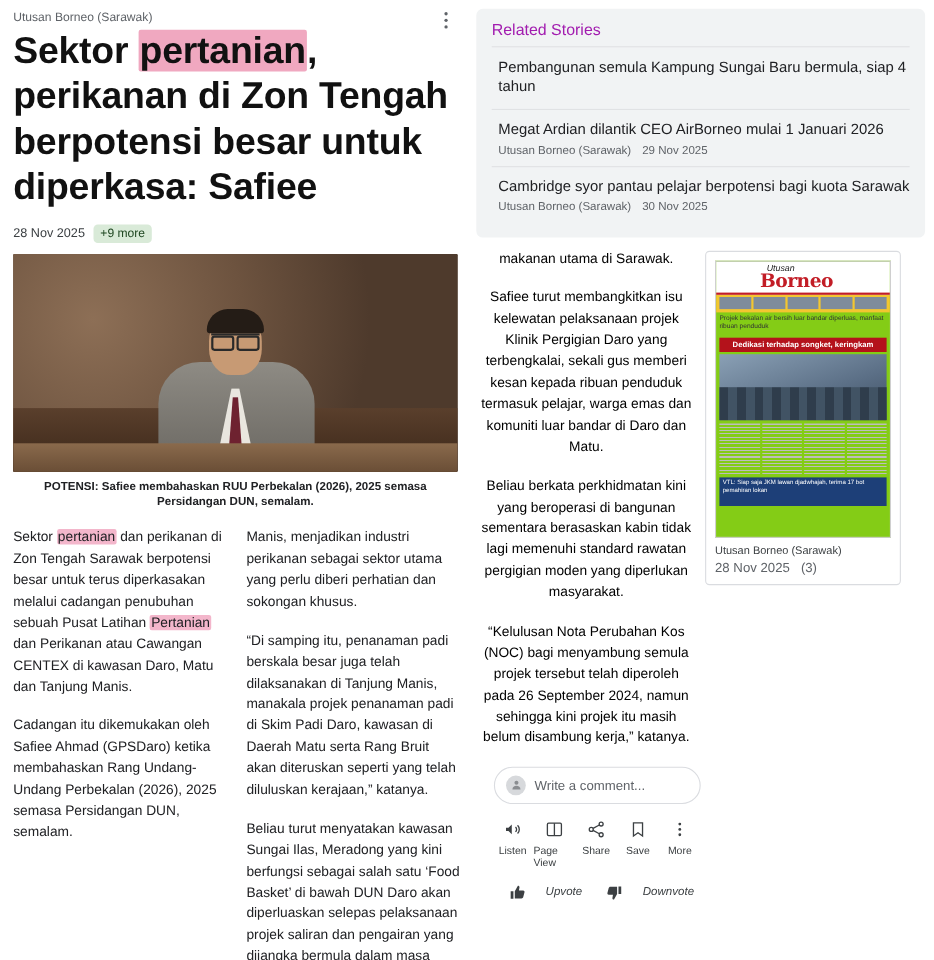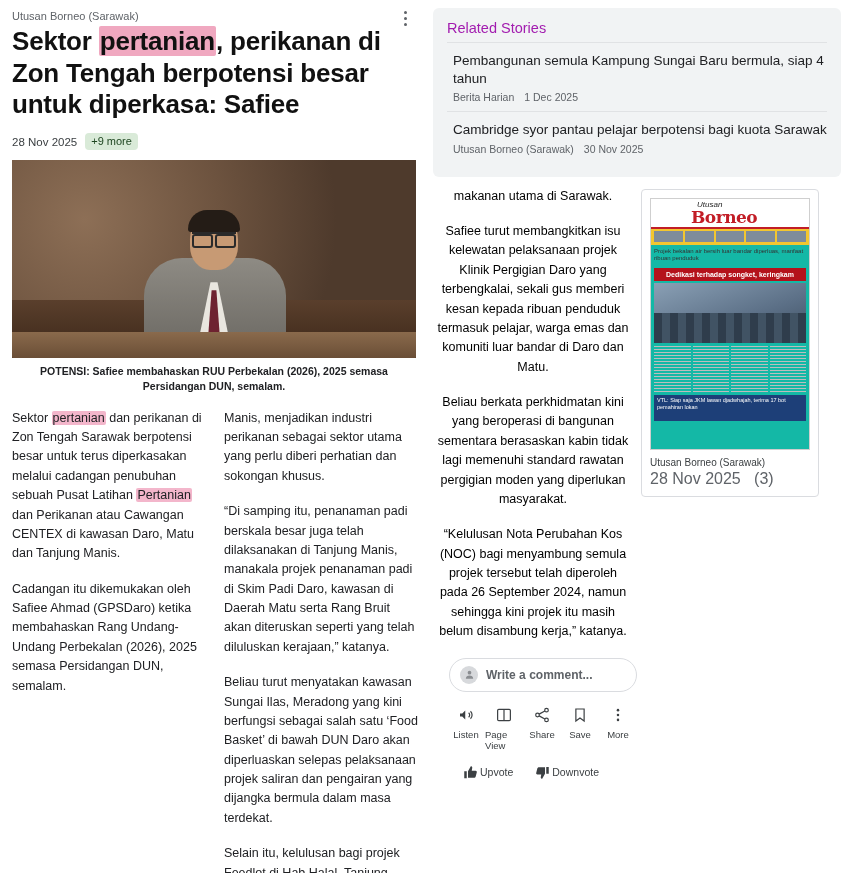--- a/index.html
+++ b/index.html
@@ -37,21 +37,21 @@
     display: flex; flex-direction: column;
     align-items: center; justify-content: center;
     gap: 3px;
     cursor: pointer;
   }
   .kebab span {
     width: 3px; height: 3px; border-radius: 50%;
     background: #5f6368; display: block;
   }
   h1.headline {
-    font-size: 26px;
+    font-size: 34px;
     line-height: 1.22;
     font-weight: 700;
     margin: 2px 0 12px 2px;
     letter-spacing: -0.2px;
     color: #111;
   }
   .hl { background: #f0a8c0; border-radius: 2px; padding: 0 1px; }
   .hl-soft { background: #f3b6cb; border-radius: 2px; padding: 0 1px; }
   .meta-row {
     display: flex; align-items: center; gap: 8px;
@@ -223,21 +223,21 @@
     width: 178px;
     background: #ffffff;
     border: 1px solid #dadce0;
     border-radius: 4px;
     padding: 8px 8px 8px 8px;
     height: fit-content;
     margin-top: 2px;
   }
   .fp-img {
     width: 160px; height: 252px;
-    background: #14b8a6;
+    background: #84cc16;
     position: relative;
     overflow: hidden;
     border: 1px solid #cfcfcf;
   }
   .fp-masthead {
     height: 30px;
     background: #ffffff;
     border-bottom: 2px solid #c21d26;
     position: relative;
   }
@@ -290,41 +290,41 @@
   .fp-footer {
     margin: 2px 3px; height: 26px;
     background: #1d3f78;
     color: #fff; font-size: 5.5px;
     padding: 2px 3px; line-height: 1.3;
   }
   .fp-src {
     font-size: 10px; color: #3c4043; margin-top: 7px;
   }
   .fp-date {
-    font-size: 16px; color: #5f6368; margin-top: 2px;
+    font-size: 12px; color: #5f6368; margin-top: 2px;
   }
   
   .comment-box {
     margin: 10px 8px 0 12px;
     width: 188px;
     border: 1px solid #dadce0;
     border-radius: 22px;
     height: 34px;
     display: flex; align-items: center;
     padding: 0 10px; gap: 8px;
     background: #fff;
   }
   .avatar-dot {
     width: 18px; height: 18px; border-radius: 50%;
     background: #d7d9dc;
     display: flex; align-items: center; justify-content: center;
   }
   .avatar-dot svg { display: block; }
   .comment-placeholder {
-    font-size: 12px; color: #5f6368; font-weight: bold;
+    font-size: 12px; color: #5f6368;
   }
   .action-row {
     display: flex;
     gap: 0;
     margin: 14px 0 0 10px;
     width: 196px;
     justify-content: space-between;
     padding-right: 6px;
   }
   .action {
@@ -334,21 +334,21 @@
   }
   .action .lbl {
     font-size: 9.5px; color: #3c4043;
   }
   .vote-row {
     display: flex; gap: 22px;
     margin: 14px 0 0 26px;
     align-items: center;
   }
   .vote {
-    display: flex; align-items: center; gap: 2px;
+    display: flex; align-items: center; gap: 18px; font-style: italic;
   }
   .vote .lbl { font-size: 10.5px; color: #3c4043; }
   svg { display: block; }
 </style>
 </head>
 <body>
 
 <div id="page">
 
   <div class="left-col">
@@ -402,25 +402,28 @@
     </div>
   </div>
 
   <div class="right-col">
 
     <div class="related-card">
       <div class="related-title">Related Stories</div>
 
       <div class="related-item">
         <div class="ri-head">Pembangunan semula Kampung Sungai Baru bermula, siap 4 tahun</div>
+      </div>
+
+      <div class="related-item">
+        <div class="ri-head">Megat Ardian dilantik CEO AirBorneo mulai 1 Januari 2026</div>
         <div class="ri-meta">
-          <span>Berita Harian</span><span class="sep"></span><span>1 Dec 2025</span>
-        </div>
-      </div>
-
+          <span>Utusan Borneo (Sarawak)</span><span class="sep"></span><span>29 Nov 2025</span>
+        </div>
+      </div>
 
       <div class="related-item">
         <div class="ri-head">Cambridge syor pantau pelajar berpotensi bagi kuota Sarawak</div>
         <div class="ri-meta">
           <span>Utusan Borneo (Sarawak)</span><span class="sep"></span><span>30 Nov 2025</span>
         </div>
       </div>
     </div>
 
     <div class="right-body">

